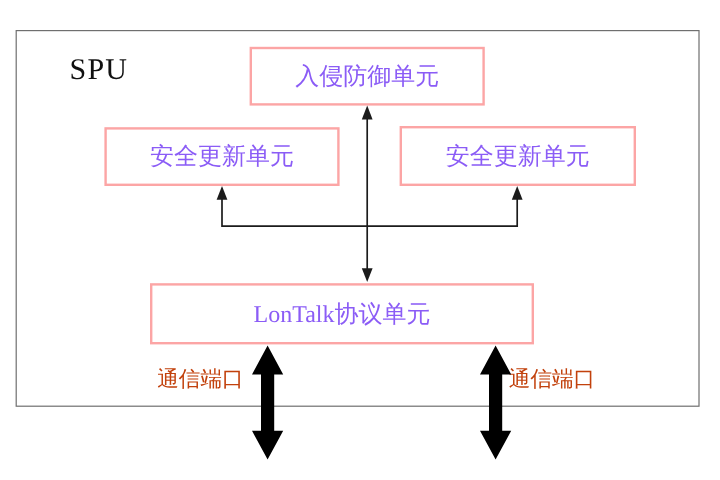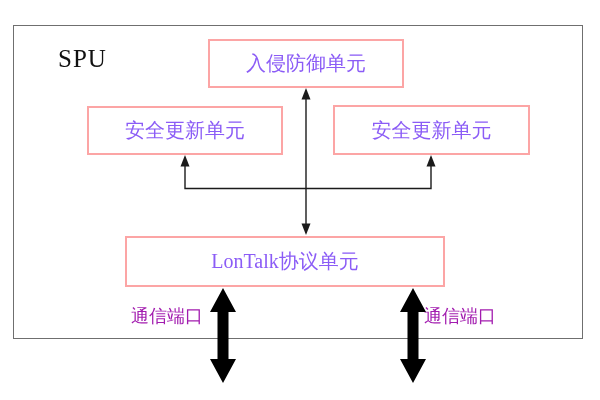--- a/index.html
+++ b/index.html
@@ -50,21 +50,21 @@
     color: #8b5cf6;
     white-space: nowrap;
   }
   .box-intrusion      { left: 208px; top: 39px;  width: 196px; height: 49px; }
   .box-secupdate      { left: 87px;  top: 106px; width: 196px; height: 49px; }
   .box-keymgmt        { left: 333px; top: 105px; width: 197px; height: 50px; }
   .box-lontalk        { left: 125px; top: 236px; width: 320px; height: 51px; }
   .port-label {
     position: absolute;
     font-size: 18px;
-    color: #a21caf;
+    color: #c2410c;
     white-space: nowrap;
   }
   .port-left  { left: 131px; top: 304px; }
   .port-right { left: 424px; top: 304px; }
   .arrow-layer {
     position: absolute;
     left: 0; top: 0;
     width: 600px; height: 400px;
     pointer-events: none;
   }

